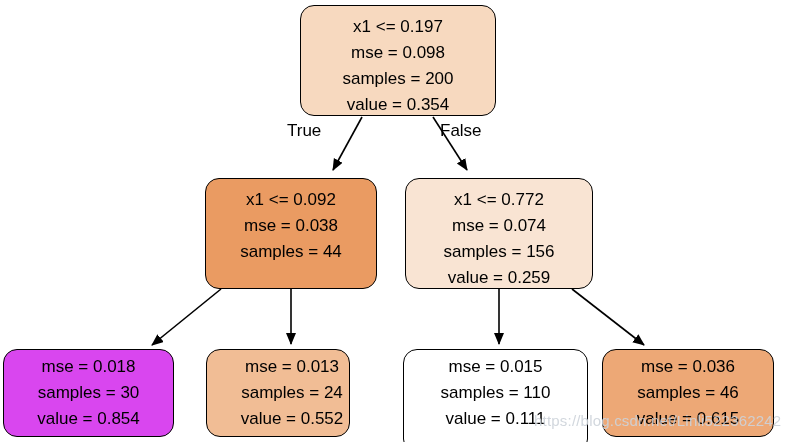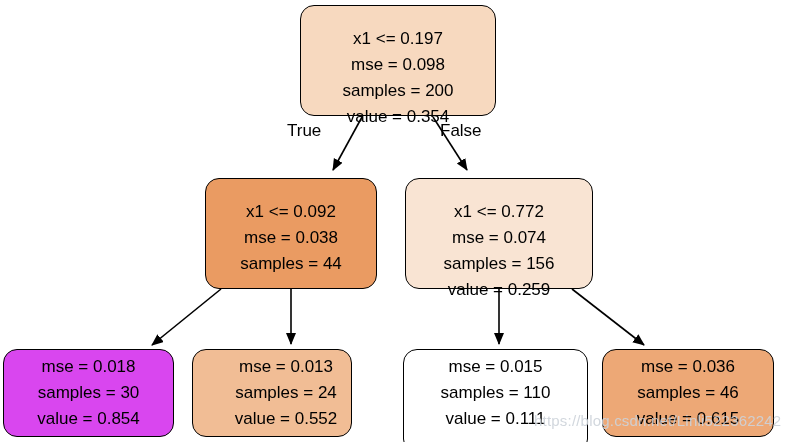--- a/index.html
+++ b/index.html
@@ -13,21 +13,21 @@
   .edges{position:absolute;left:0;top:0;}
   .node{
     position:absolute;
     box-sizing:border-box;
     border:1.6px solid #000000;
     border-radius:14px;
     color:#000000;
     font-size:17px;
     line-height:26px;
     text-align:center;
-    padding-top:20px;
+    padding-top:8px;
     z-index:2;
   }
   .leaf{padding-top:4px;}
   .branch-label{
     position:absolute;
     color:#000000;
     font-size:17px;
     z-index:3;
   }
   .watermark{
@@ -83,21 +83,21 @@
     <div>samples = 156</div>
     <div>value = 0.259</div>
   </div>
 
   <div class="node leaf" style="left: 3px; top: 349px; width: 171px; height: 88px; background-color: #d946ef;">
     <div>mse = 0.018</div>
     <div>samples = 30</div>
     <div>value = 0.854</div>
   </div>
 
-  <div class="node leaf" style="left: 192px; top: 349px; width: 160px; height: 88px; background-color: rgb(241, 189, 149); padding-left: 28px;">
+  <div class="node leaf" style="left: 206px; top: 349px; width: 144px; height: 88px; background-color: rgb(241, 189, 149); padding-left: 28px;">
     <div>mse = 0.013</div>
     <div>samples = 24</div>
     <div>value = 0.552</div>
   </div>
 
   <div class="node leaf" style="left: 403px; top: 349px; width: 185px; height: 104px; background-color: rgb(255, 255, 255);">
     <div>mse = 0.015</div>
     <div>samples = 110</div>
     <div>value = 0.111</div>
   </div>

